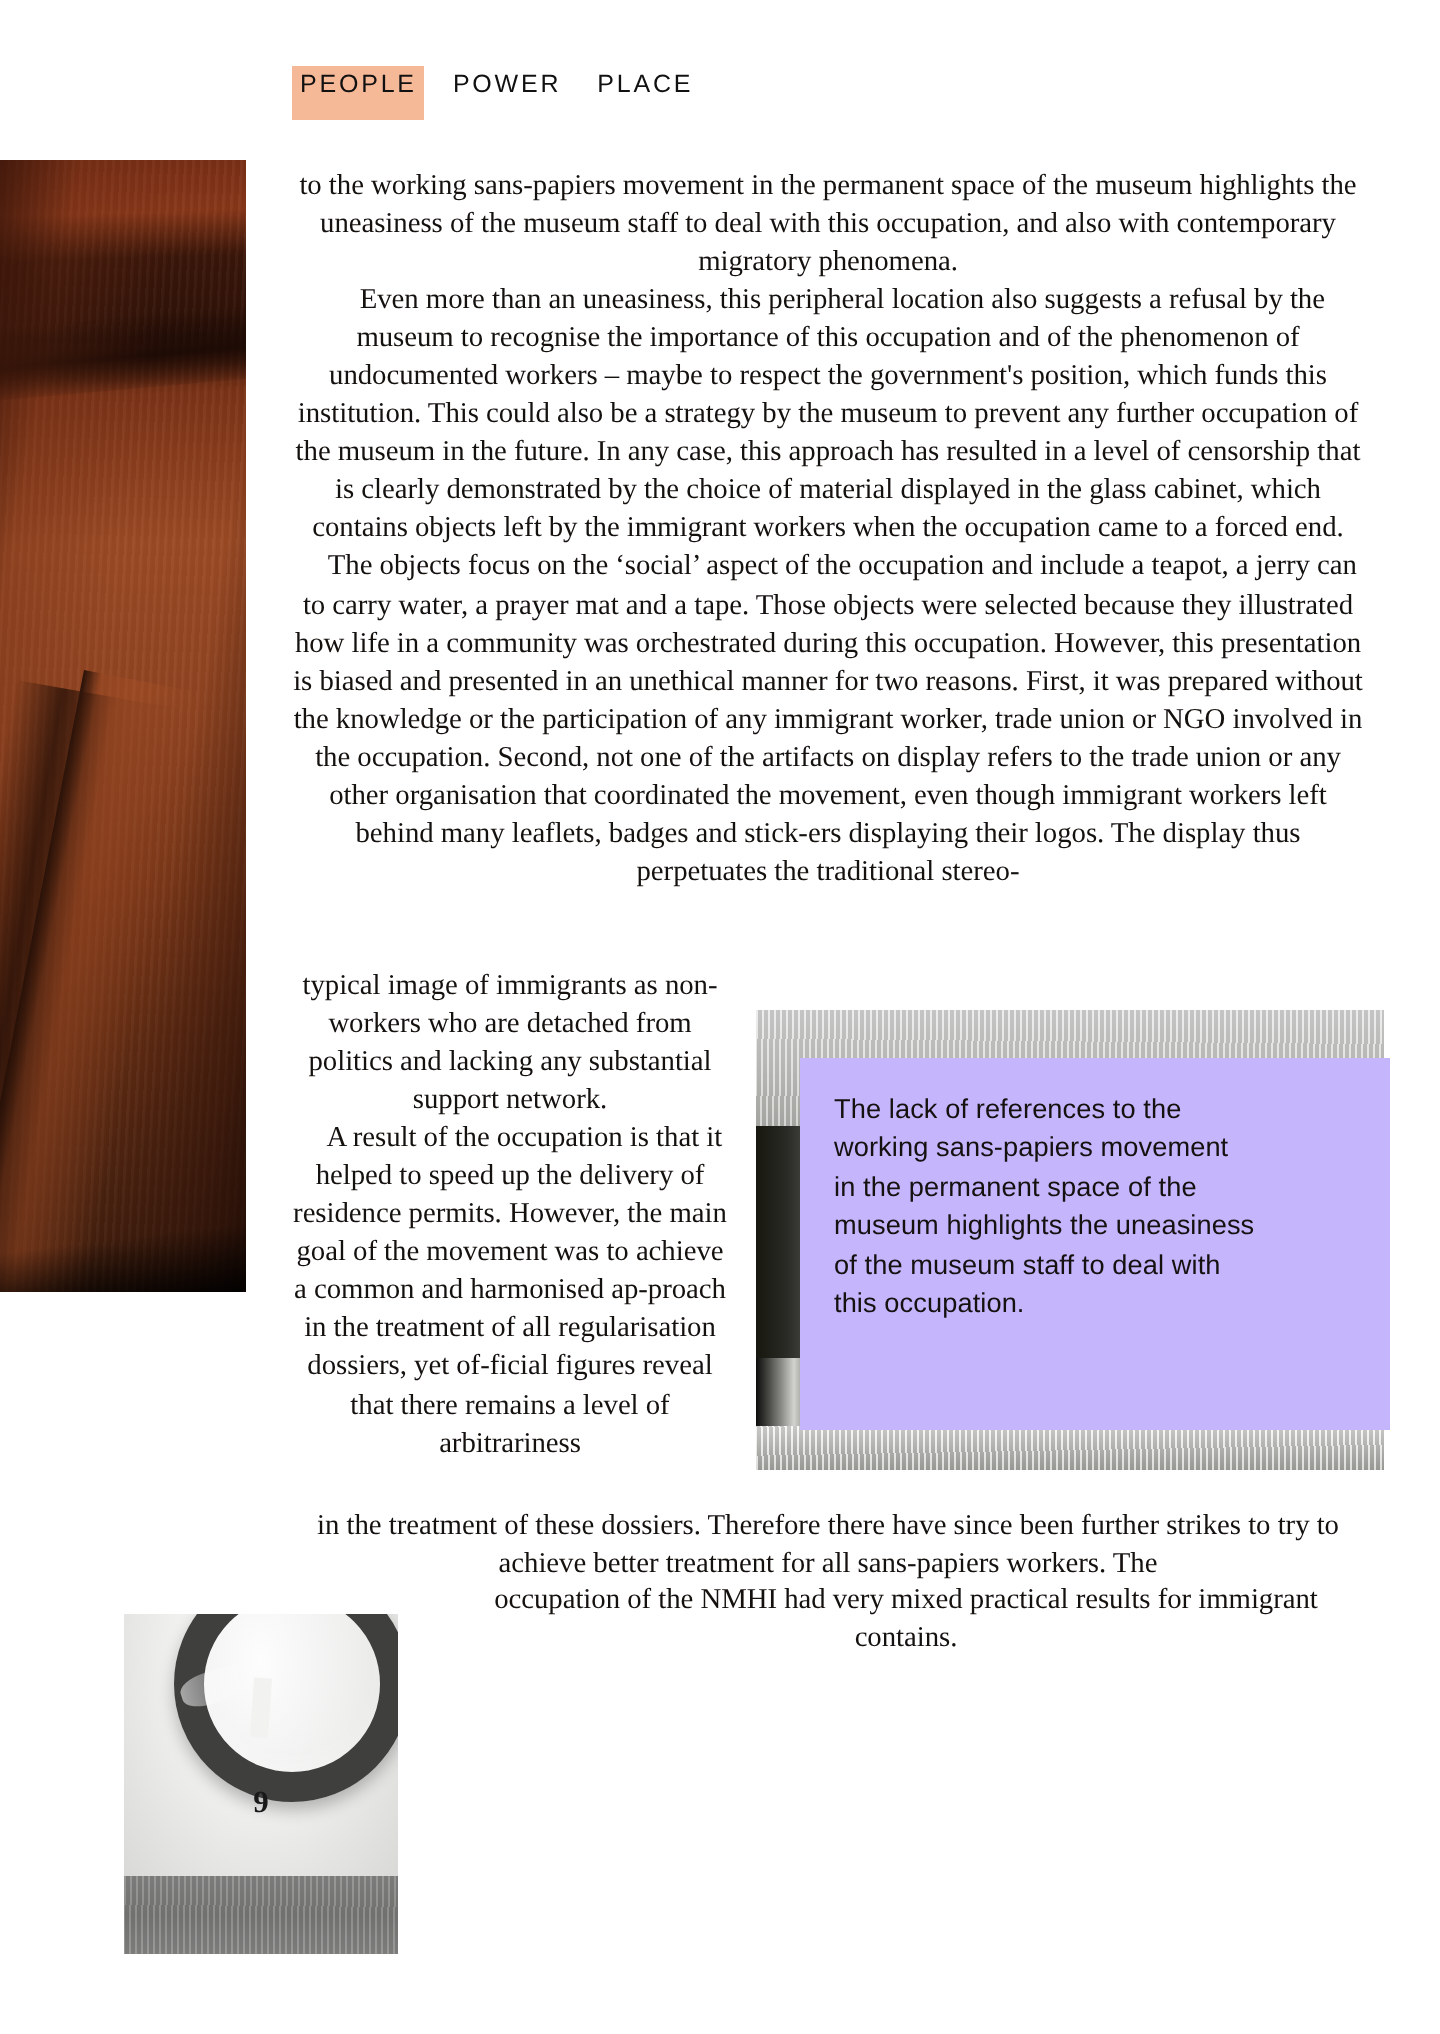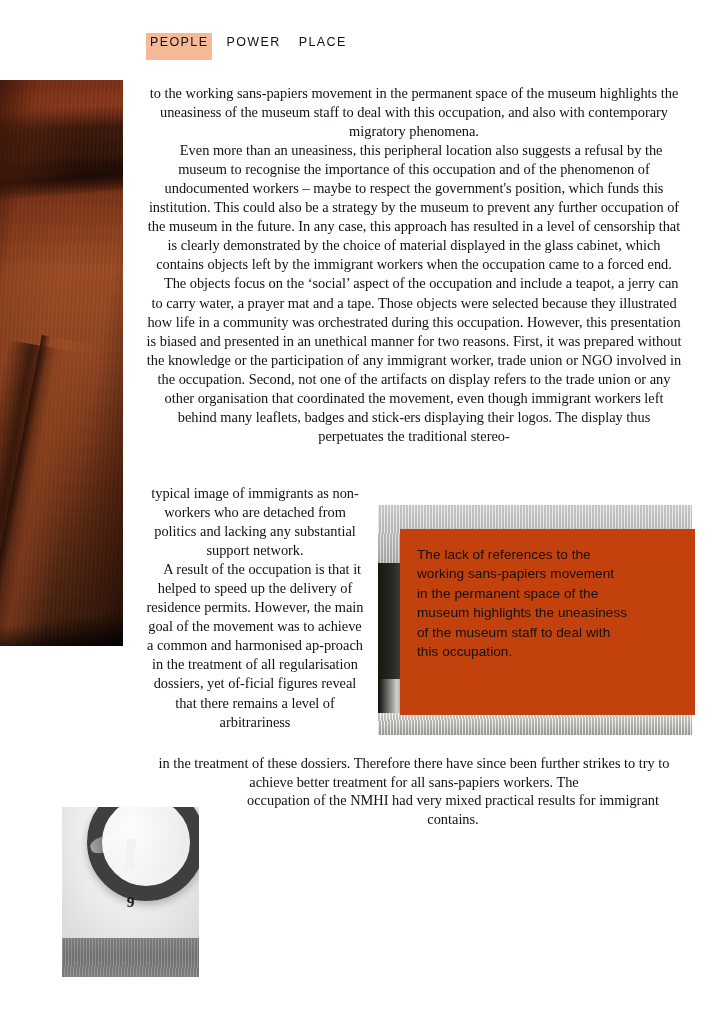--- a/index.html
+++ b/index.html
@@ -155,21 +155,21 @@
       linear-gradient(180deg, #f0f0ed, #a8a8a4);
   }
 
   
   #pullquote {
     position: absolute;
     left: 400px;
     top: 529px;
     width: 295px;
     height: 186px;
-    background: #c2410c;
+    background: #c4b5fd;
     box-sizing: border-box;
     padding: 16px 18px 0 17px;
   }
   #pullquote .pq-text {
     font-family: "Liberation Sans", sans-serif;
     font-size: 13.6px;
     line-height: 19.4px;
     color: #14110f;
     white-space: pre-wrap;
     letter-spacing: 0.05px;

